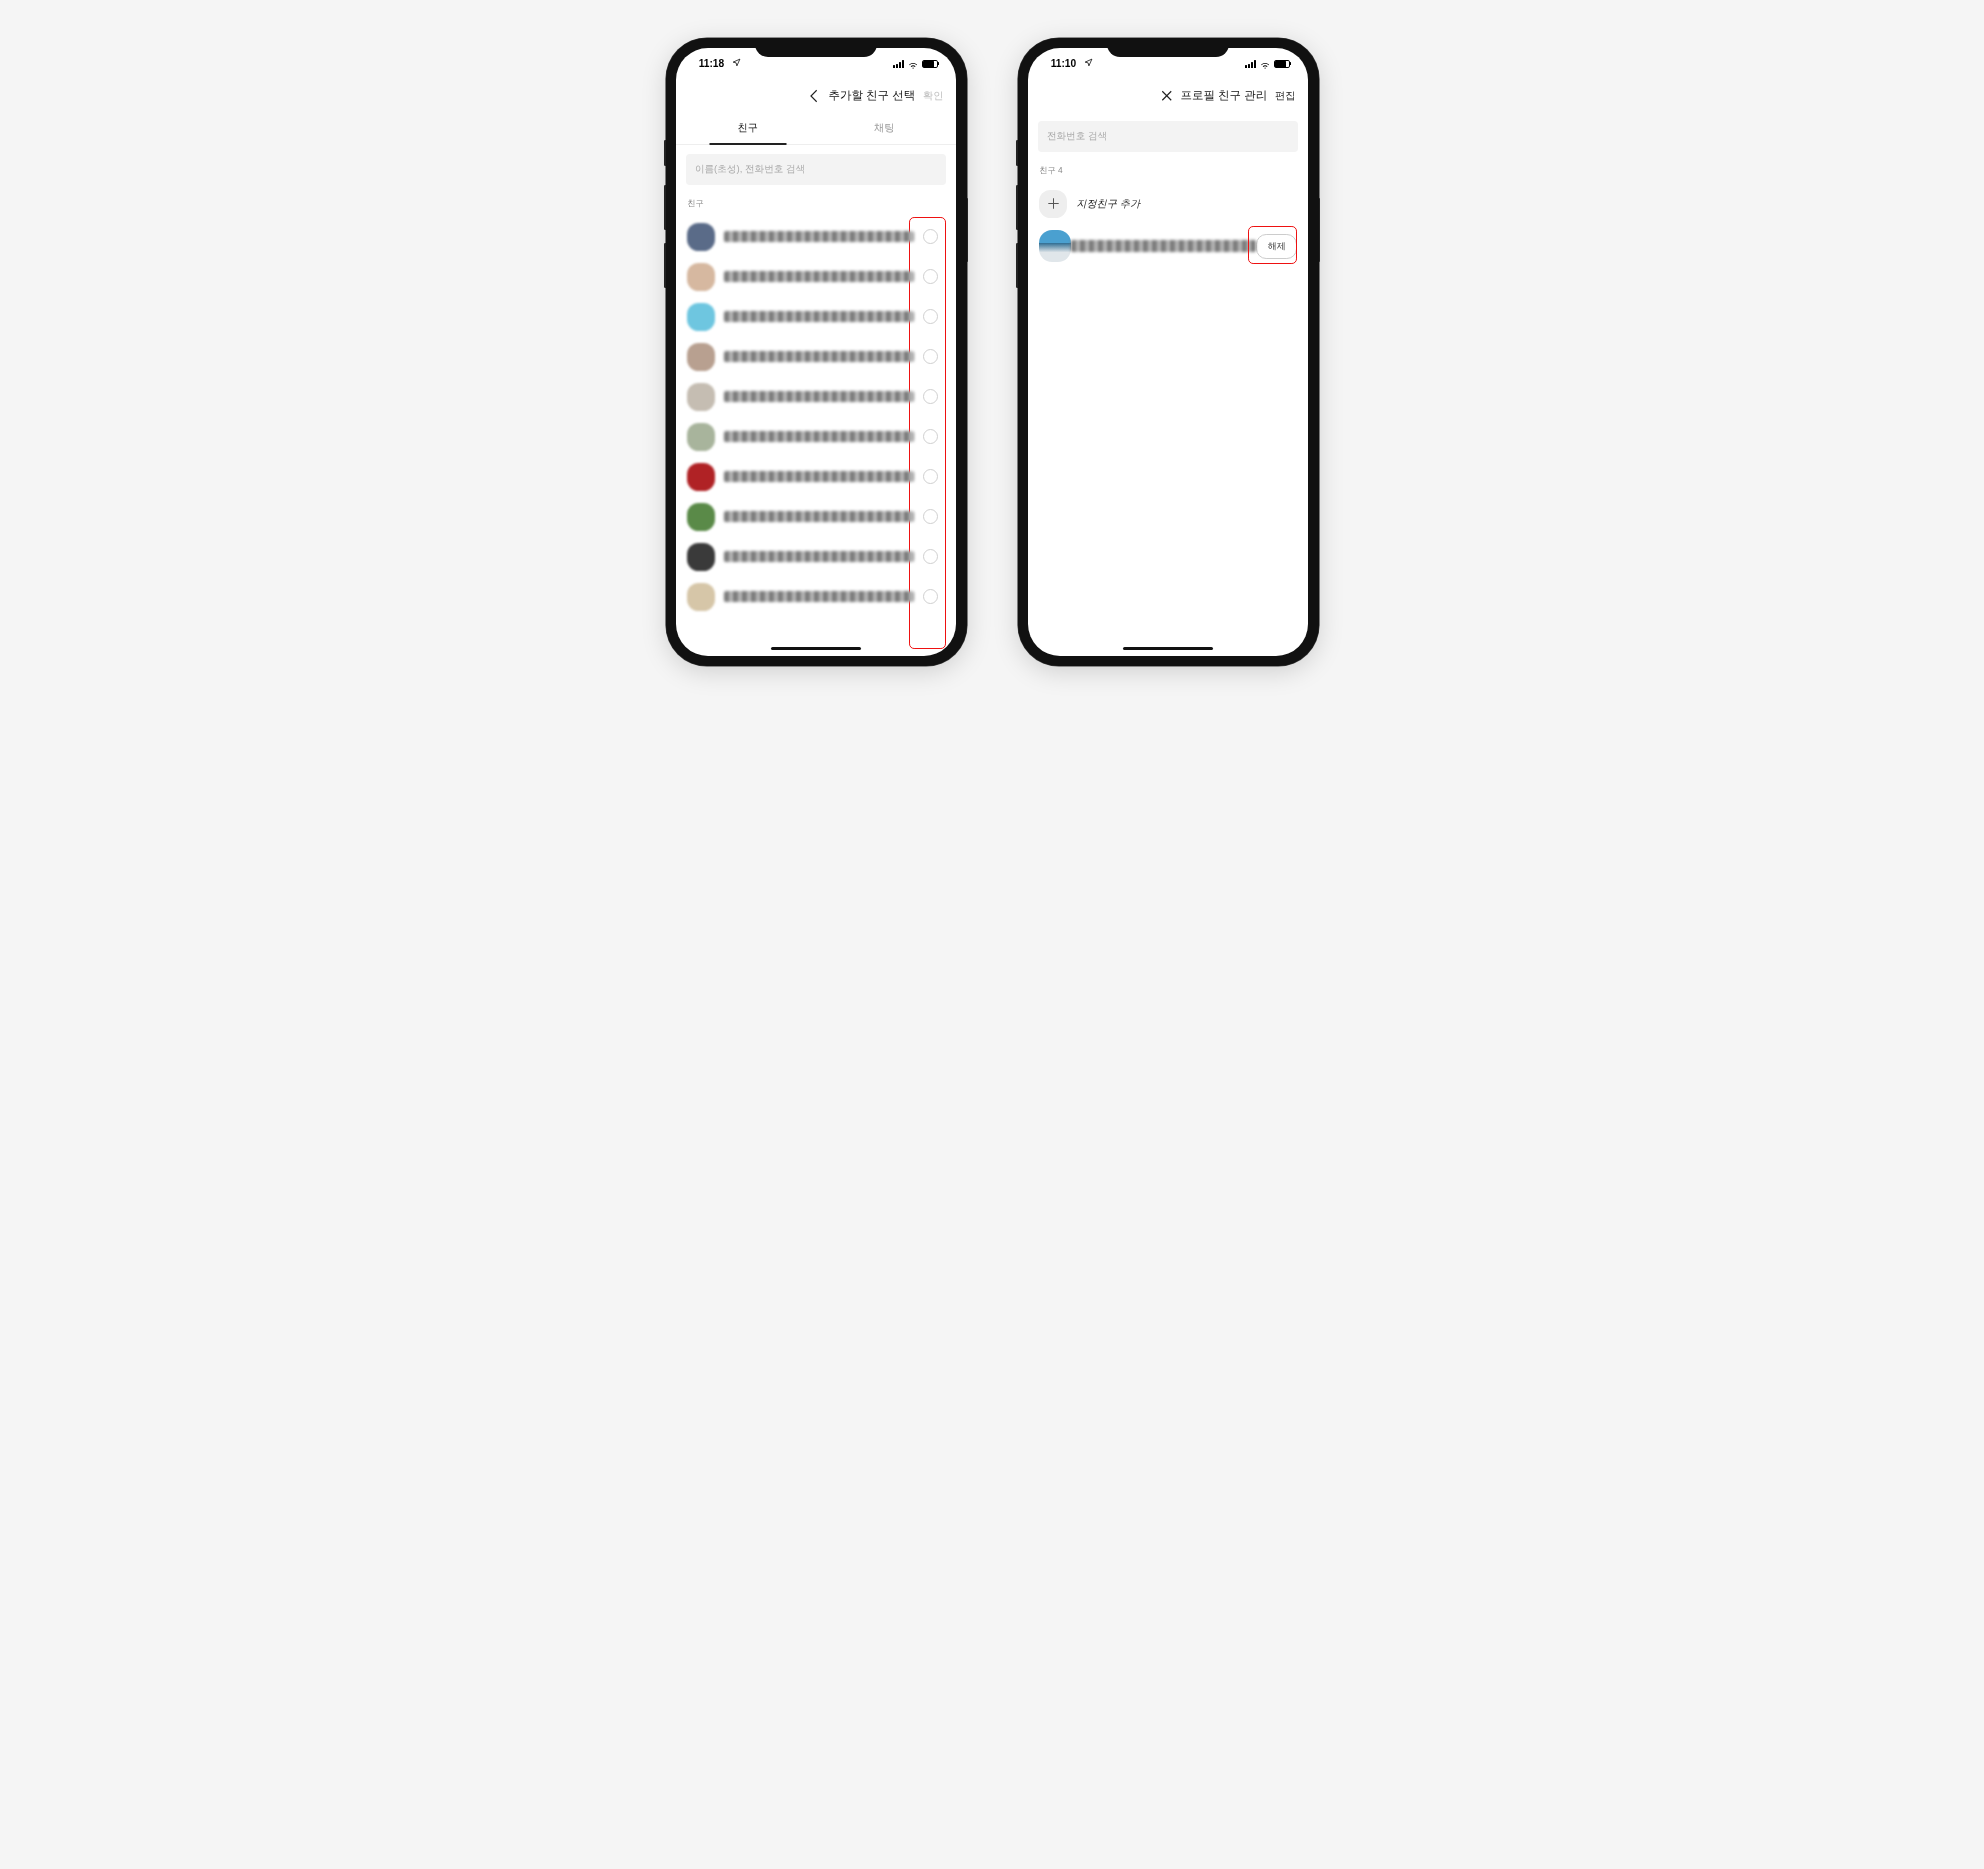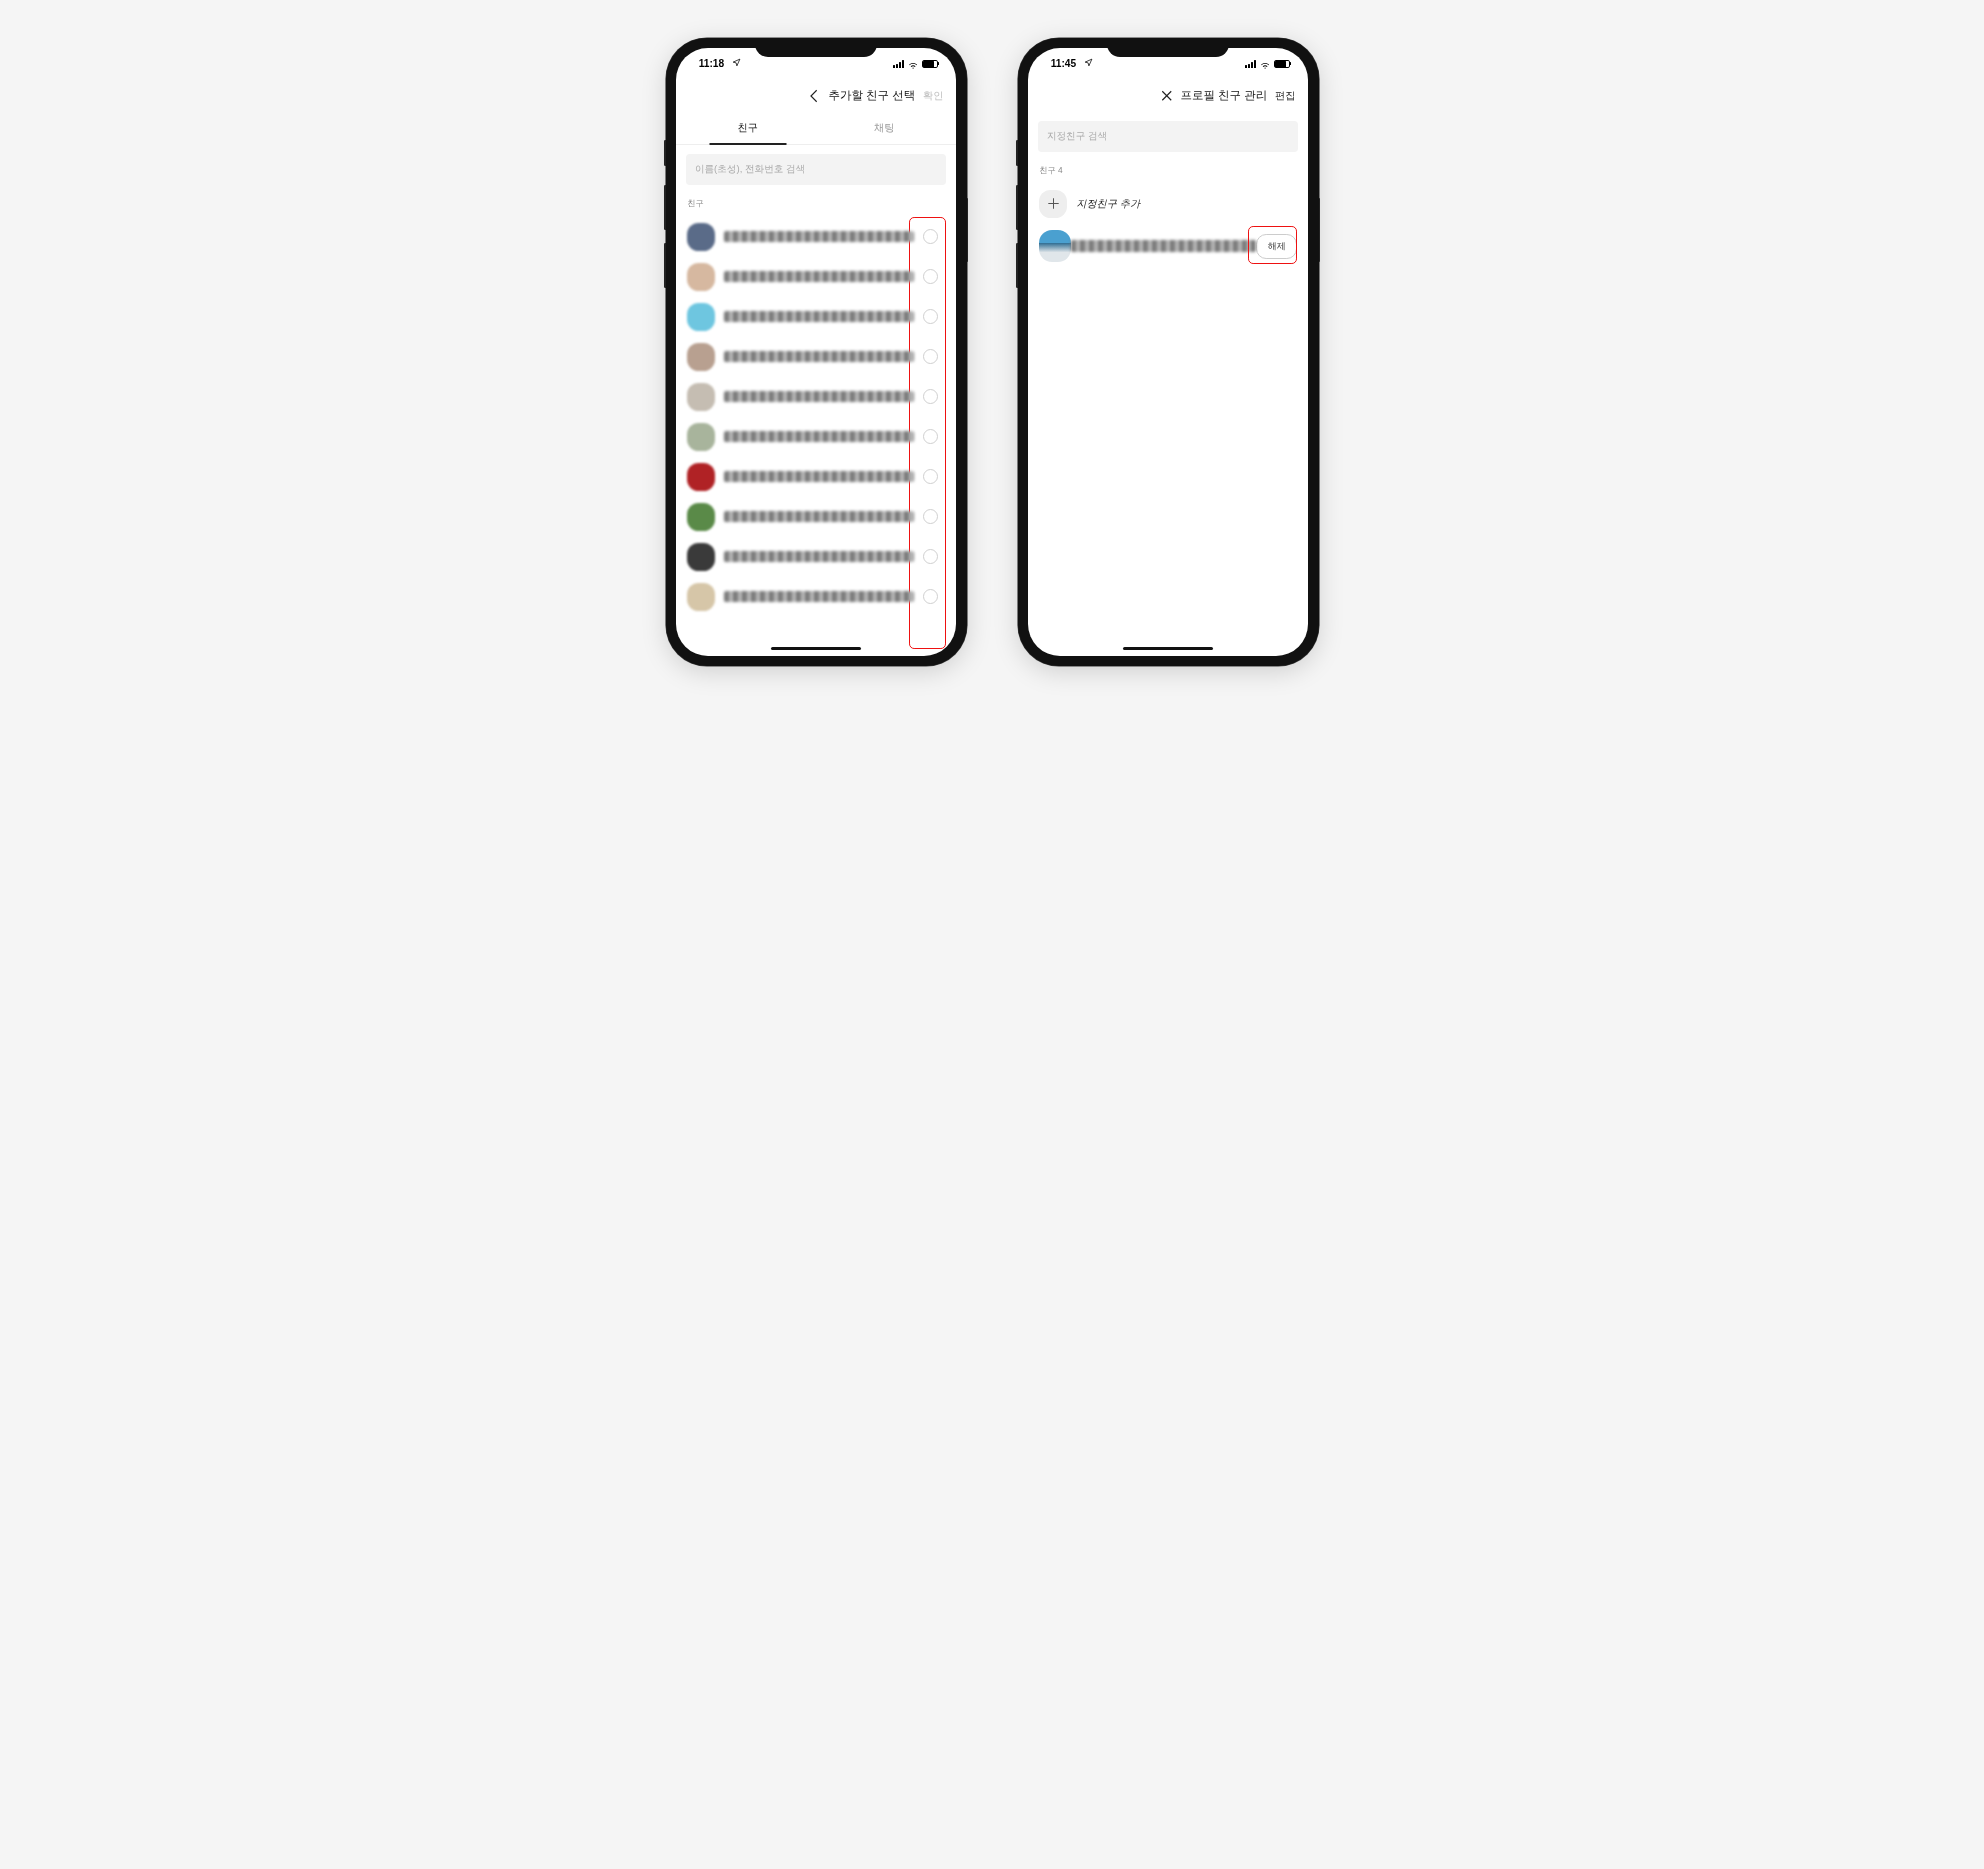--- a/index.html
+++ b/index.html
@@ -218,21 +218,21 @@
 </div>
 
 <div class="phone">
   <div class="phone-knob-l1"></div>
     <div class="phone-knob-l2"></div>
     <div class="phone-knob-l3"></div>
     <div class="phone-knob-r"></div>
   <div class="screen">
     <div class="status-bar">
       <div class="status-left">
-        <span>11:45</span>
+        <span>11:10</span>
         <span>
           <svg width="9" height="9" viewBox="0 0 24 24">
               <path d="M3 11l18-8-8 18-2-8-8-2z" fill="none" stroke="#000" stroke-width="2"></path>
             </svg>
         </span>
       </div>
       <div class="status-right">
         <span class="signal-bars">
             <span></span>
             <span></span>
@@ -251,21 +251,21 @@
     <div class="nav-bar">
       <div class="nav-back">
         <svg width="11.5" height="11.5" viewBox="0 0 18 18">
             <path d="M2 2l14 14M16 2L2 16" stroke="#222" stroke-width="1.8"></path>
           </svg>
       </div>
       <div class="nav-title">프로필 친구 관리</div>
       <div class="nav-action dark">편집</div>
     </div>
 
-    <div class="search">지정친구 검색</div>
+    <div class="search">전화번호 검색</div>
     <div class="section-label">친구 4</div>
 
     <div class="add-row">
       <div class="add-btn">
         <svg width="13" height="13" viewBox="0 0 20 20">
             <path d="M10 2v16M2 10h16" stroke="#555" stroke-width="1.6"></path>
           </svg>
       </div>
       <div style="font-size:10.2px;color:#222;font-style:italic;">지정친구 추가</div>
     </div>

